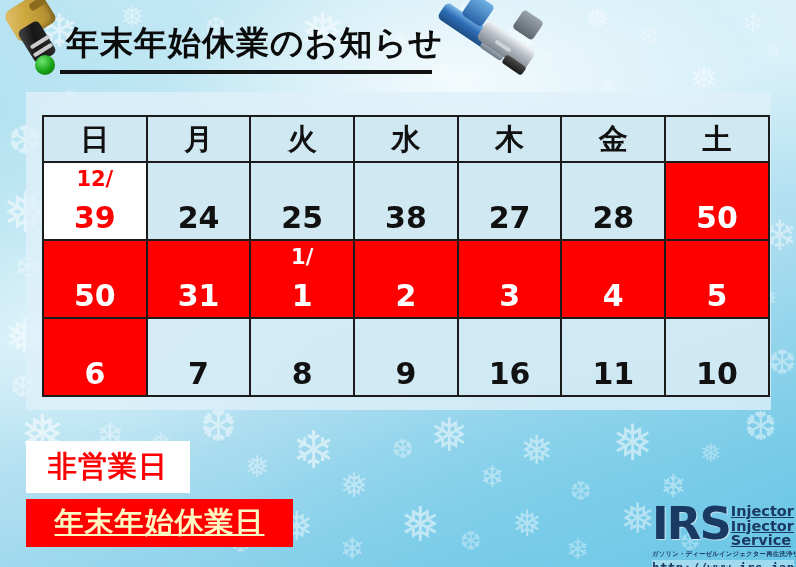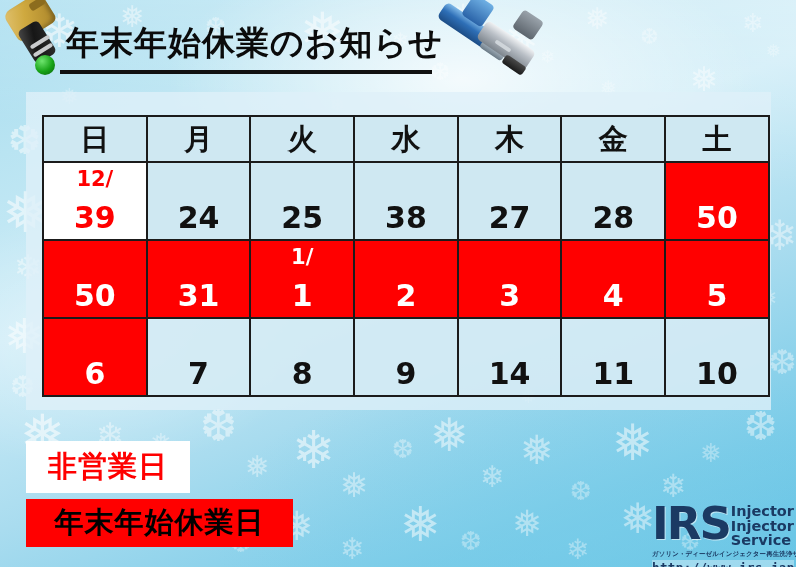--- a/index.html
+++ b/index.html
@@ -240,23 +240,24 @@
     width: 267px;
     height: 48px;
     background: #ff0000;
     display: flex;
     align-items: center;
     justify-content: center;
   }
   .legend-closed span {
     font-size: 29px;
     font-weight: bold;
-    color: #000000;
+    color: #fef9c3;
     letter-spacing: 1px;
     font-family: "DejaVu Sans", "Liberation Sans", sans-serif;
+    text-decoration: underline;
   }
 
   
   .logo {
     position: absolute;
     left: 652px;
     top: 503px;
     width: 142px;
     height: 72px;
   }
@@ -279,20 +280,21 @@
     flex-direction: column;
     margin-left: 1px;
     margin-top: 1px;
   }
   .logo-words span {
     font-size: 14.5px;
     font-weight: bold;
     color: #1b3a63;
     line-height: 14.6px;
     font-family: "DejaVu Sans", "Liberation Sans", sans-serif;
+    text-decoration: underline;
   }
   .logo-sub {
     font-size: 6.4px;
     color: #1b3a63;
     font-weight: bold;
     letter-spacing: .2px;
     white-space: nowrap;
     margin-top: 1px;
     font-family: "DejaVu Sans", "Liberation Sans", sans-serif;
   }
@@ -467,21 +469,21 @@
           <td class="day translucent">
             <div class="num">7</div>
           </td>
           <td class="day translucent">
             <div class="num">8</div>
           </td>
           <td class="day translucent">
             <div class="num">9</div>
           </td>
           <td class="day translucent">
-            <div class="num">14</div>
+            <div class="num">16</div>
           </td>
           <td class="day translucent">
             <div class="num">11</div>
           </td>
           <td class="day translucent">
             <div class="num">10</div>
           </td>
         </tr>
       </tbody>
   </table>

